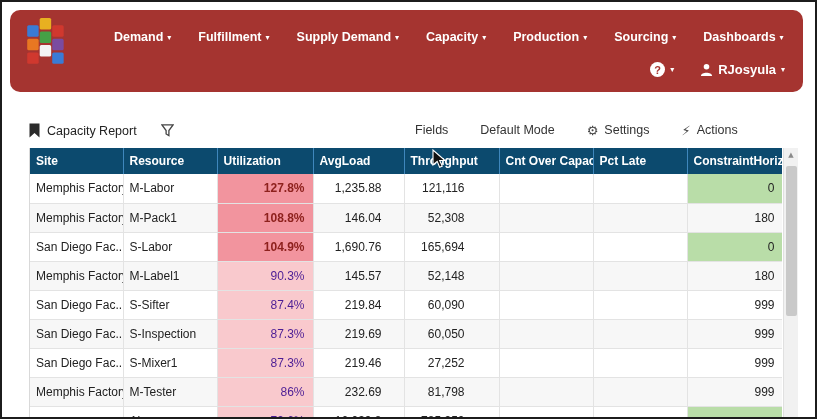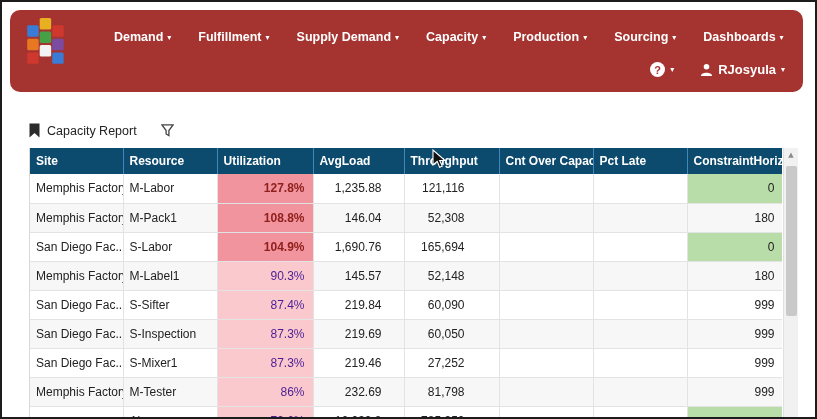--- a/index.html
+++ b/index.html
@@ -164,20 +164,32 @@
   <div class="report-group">
     <svg width="11" height="15" viewBox="0 0 11 15">
       <path d="M0.5 0.5 h10 v14 l-5 -4.5 l-5 4.5 z" fill="#2b2b2b"></path>
     </svg>
     <span class="report-name">Capacity Report</span>
   </div>
   <div class="filter-icon">
     <svg width="13" height="13" viewBox="0 0 14 14">
       <path d="M1 1 h12 l-4.5 6 v5.5 l-3 -1.8 v-3.7 z" fill="none" stroke="#444" stroke-width="1.4"></path>
     </svg>
+  </div>
+  <div class="center-tools">
+    <span class="tool-label">Fields</span>
+    <span class="tool-label">Default Mode</span>
+    <span class="tool-with-icon">
+      <span class="glyph-icon">⚙</span>
+      <span class="tool-label">Settings</span>
+    </span>
+    <span class="tool-with-icon">
+      <span class="glyph-icon">⚡</span>
+      <span class="tool-label">Actions</span>
+    </span>
   </div>
 </div>
 
 <div class="table-wrap">
   <table>
     <colgroup>
       <col style="width:93px">
         <col style="width:94px">
         <col style="width:96px">
         <col style="width:91px">

